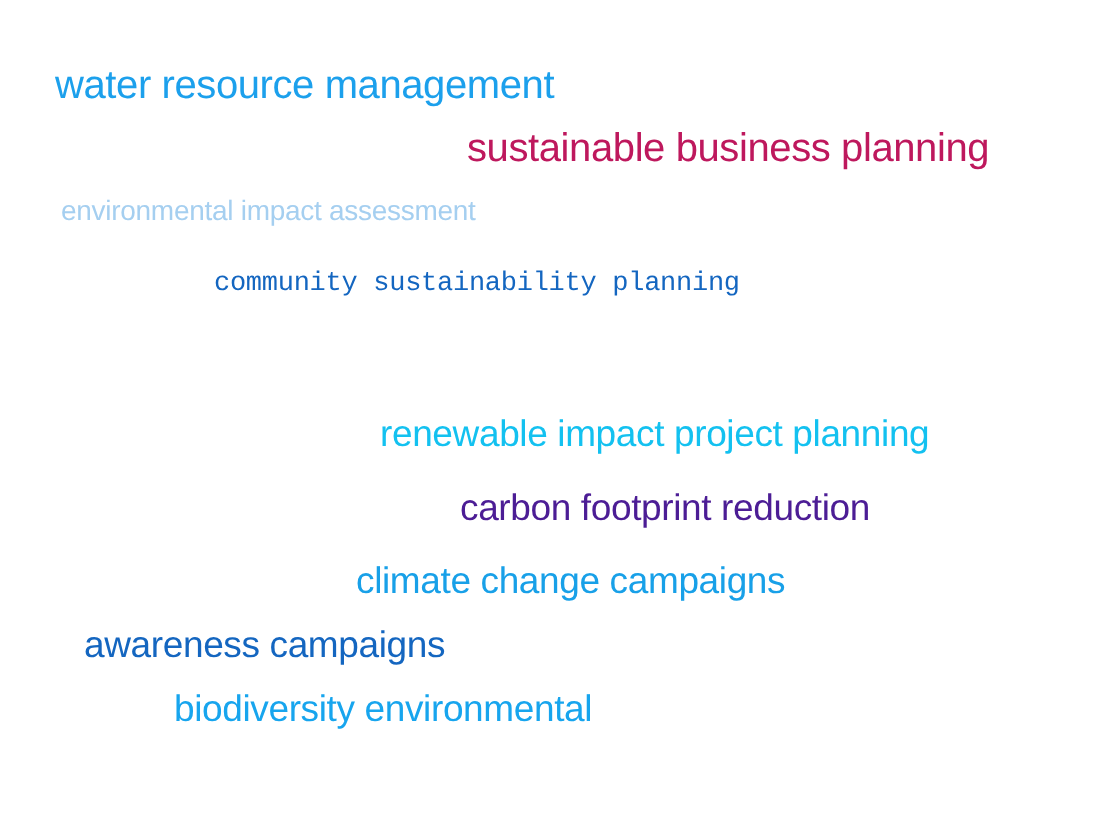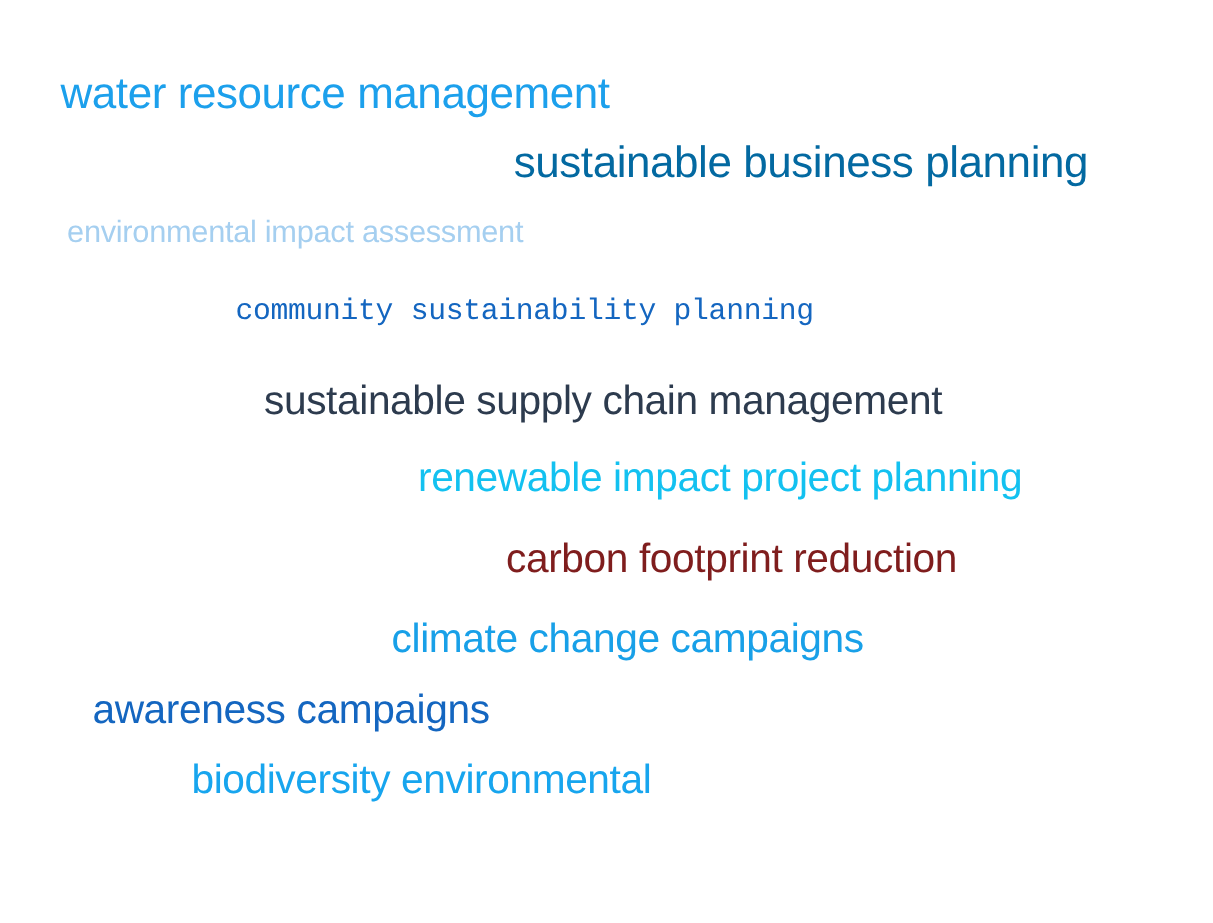--- a/index.html
+++ b/index.html
@@ -46,31 +46,30 @@
   .kw-9  { left: 84px; top: 626px; font-size: 37px; }
   .kw-10 { left: 174px; top: 690px; font-size: 37px; }
 </style>
 </head>
 <body style="background: rgb(255, 255, 255);">
 
 <div id="wordcloud" style="background: rgb(255, 255, 255);">
 
   <div class="keyword kw-1" style="color: rgb(28, 160, 236);">water resource management</div>
 
-  <div class="keyword kw-2" style="color: #0369a1;">sustainable business planning</div>
+  <div class="keyword kw-2" style="color: #be185d;">sustainable business planning</div>
 
   <div class="keyword kw-3" style="color: rgb(165, 207, 240);">environmental impact assessment</div>
 
   <div class="keyword kw-4" style="color: rgb(20, 102, 192);">community sustainability planning</div>
 
-  <div class="keyword kw-5" style="color: rgb(45, 59, 78);">sustainable supply chain management</div>
 
   <div class="keyword kw-6" style="color: rgb(19, 193, 240);">renewable impact project planning</div>
 
-  <div class="keyword kw-7" style="color: #7f1d1d;">carbon footprint reduction</div>
+  <div class="keyword kw-7" style="color: #4c1d95;">carbon footprint reduction</div>
 
   <div class="keyword kw-8" style="color: rgb(24, 160, 232);">climate change campaigns</div>
 
   <div class="keyword kw-9" style="color: rgb(20, 102, 192);">awareness campaigns</div>
 
   <div class="keyword kw-10" style="color: rgb(23, 165, 238);">biodiversity environmental</div>
 
 </div>
 
 </body></html>

